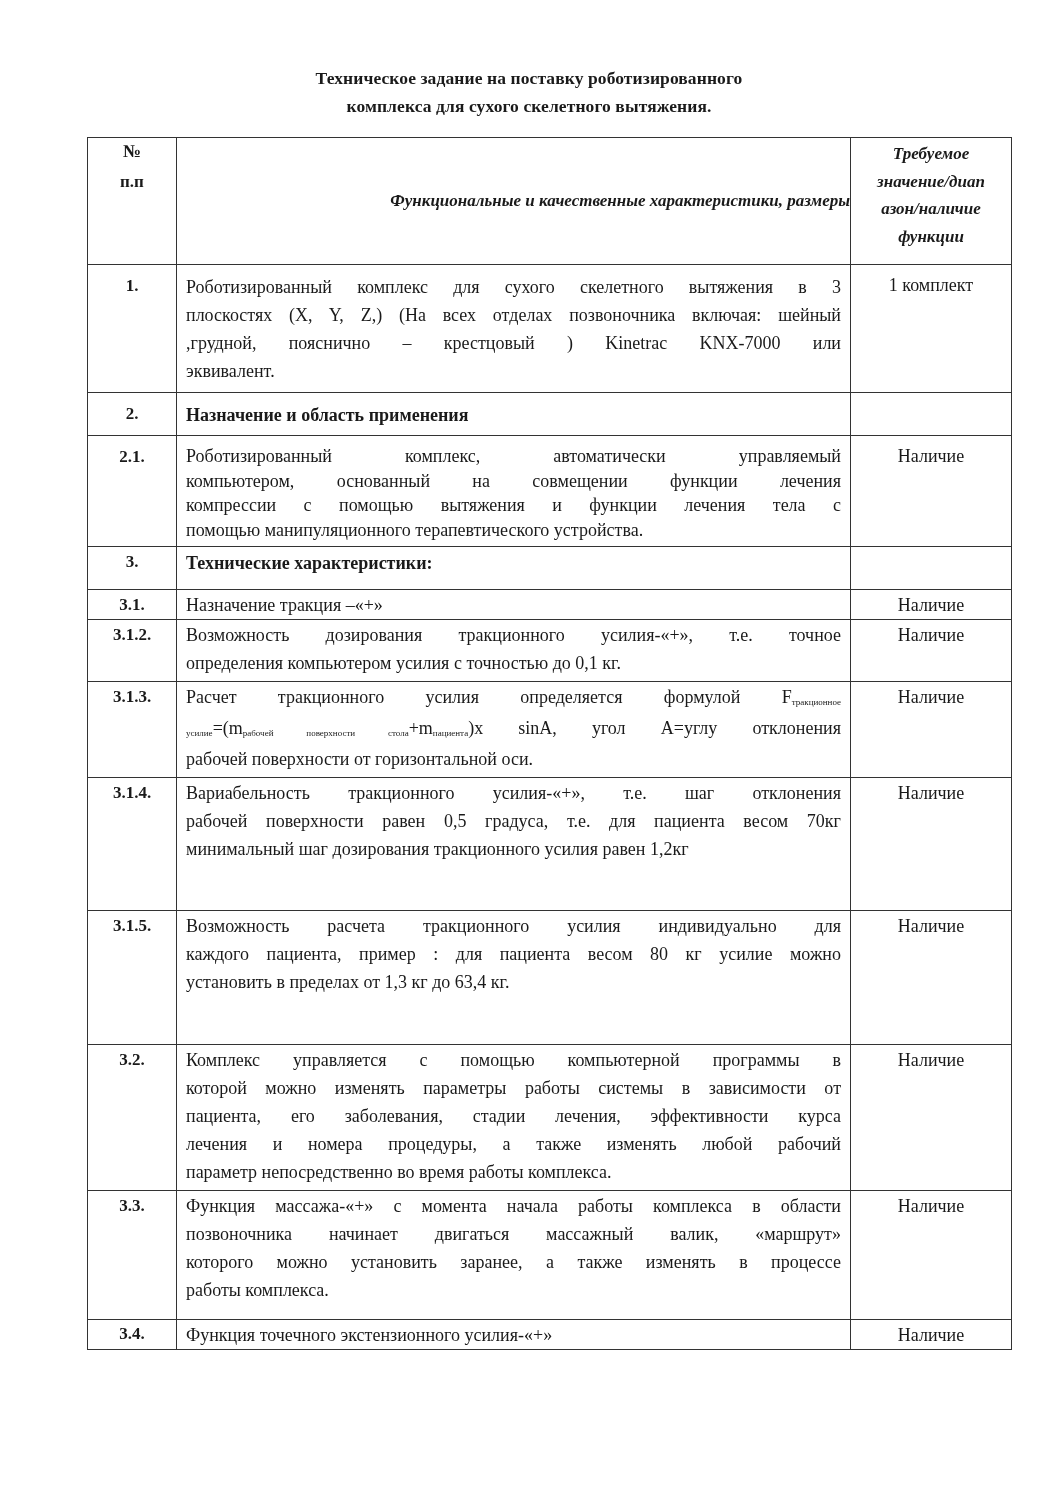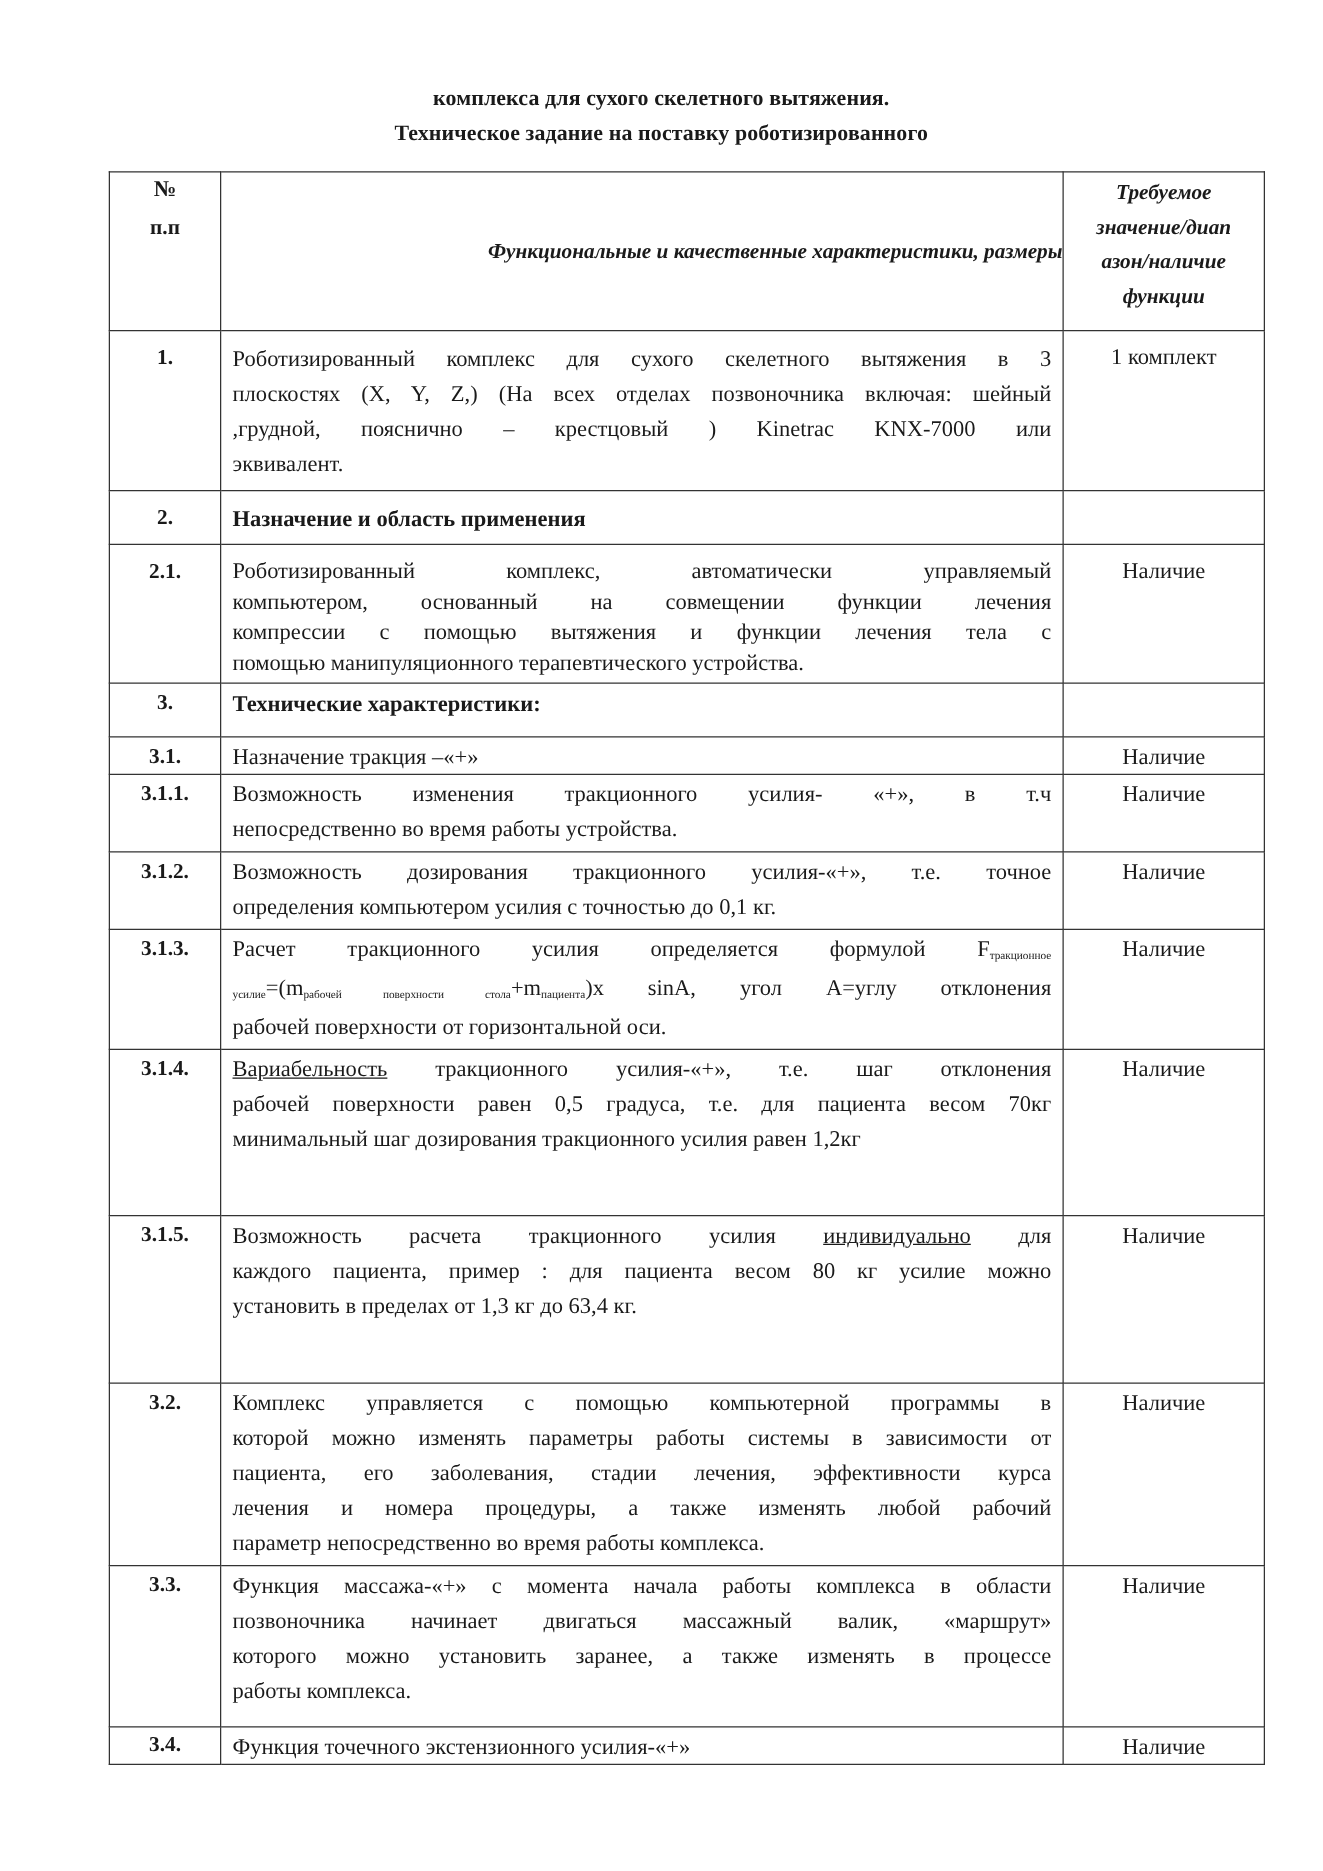--- a/index.html
+++ b/index.html
@@ -91,34 +91,34 @@
       line-height: 24px;
     }
     td.desc .text-line {
       display: block;
       text-align: justify;
       text-align-last: justify;
     }
     td.desc .text-line.last {
       text-align-last: left;
     }
-    .u { text-decoration: underline; }
+    .u { }
     .sub {
       font-size: 9px;
       vertical-align: baseline;
       position: relative;
       top: 2px;
     }
   </style>
 </head>
 <body>
 
 <div class="doc-title">
+  <span class="line">Техническое задание на поставку роботизированного</span>
   <span class="line">комплекса для сухого скелетного вытяжения.</span>
-  <span class="line">Техническое задание на поставку роботизированного</span>
 </div>
 
 <table class="spec">
   <colgroup>
     <col class="c-num">
     <col class="c-desc">
     <col class="c-val">
   </colgroup>
 
   <tbody>
@@ -169,28 +169,20 @@
     <td class="desc bold" style="padding-top:2px !important">Технические характеристики:</td>
     <td class="val"></td>
   </tr>
 
   <tr style="height:30px">
     <td class="num" style="padding-top:4px !important">3.1.</td>
     <td class="desc" style="padding-top:1px !important;padding-bottom:0 !important">Назначение тракция –«+»</td>
     <td class="val" style="padding-top:3px !important">Наличие</td>
   </tr>
 
-  <tr style="height:60px">
-    <td class="num" style="padding-top:4px !important">3.1.1.</td>
-    <td class="desc" style="padding-top:1px !important">
-      <span class="text-line">Возможность изменения тракционного усилия- «+», в т.ч</span>
-      <span class="text-line last">непосредственно во время работы устройства.</span>
-    </td>
-    <td class="val" style="padding-top:3px !important">Наличие</td>
-  </tr>
 
   <tr style="height:59px">
     <td class="num" style="padding-top:4px !important">3.1.2.</td>
     <td class="desc" style="padding-top:1px !important">
       <span class="text-line">Возможность дозирования тракционного усилия-«+», т.е. точное</span>
       <span class="text-line last">определения компьютером усилия с точностью до 0,1 кг.</span>
     </td>
     <td class="val" style="padding-top:3px !important">Наличие</td>
   </tr>
 

